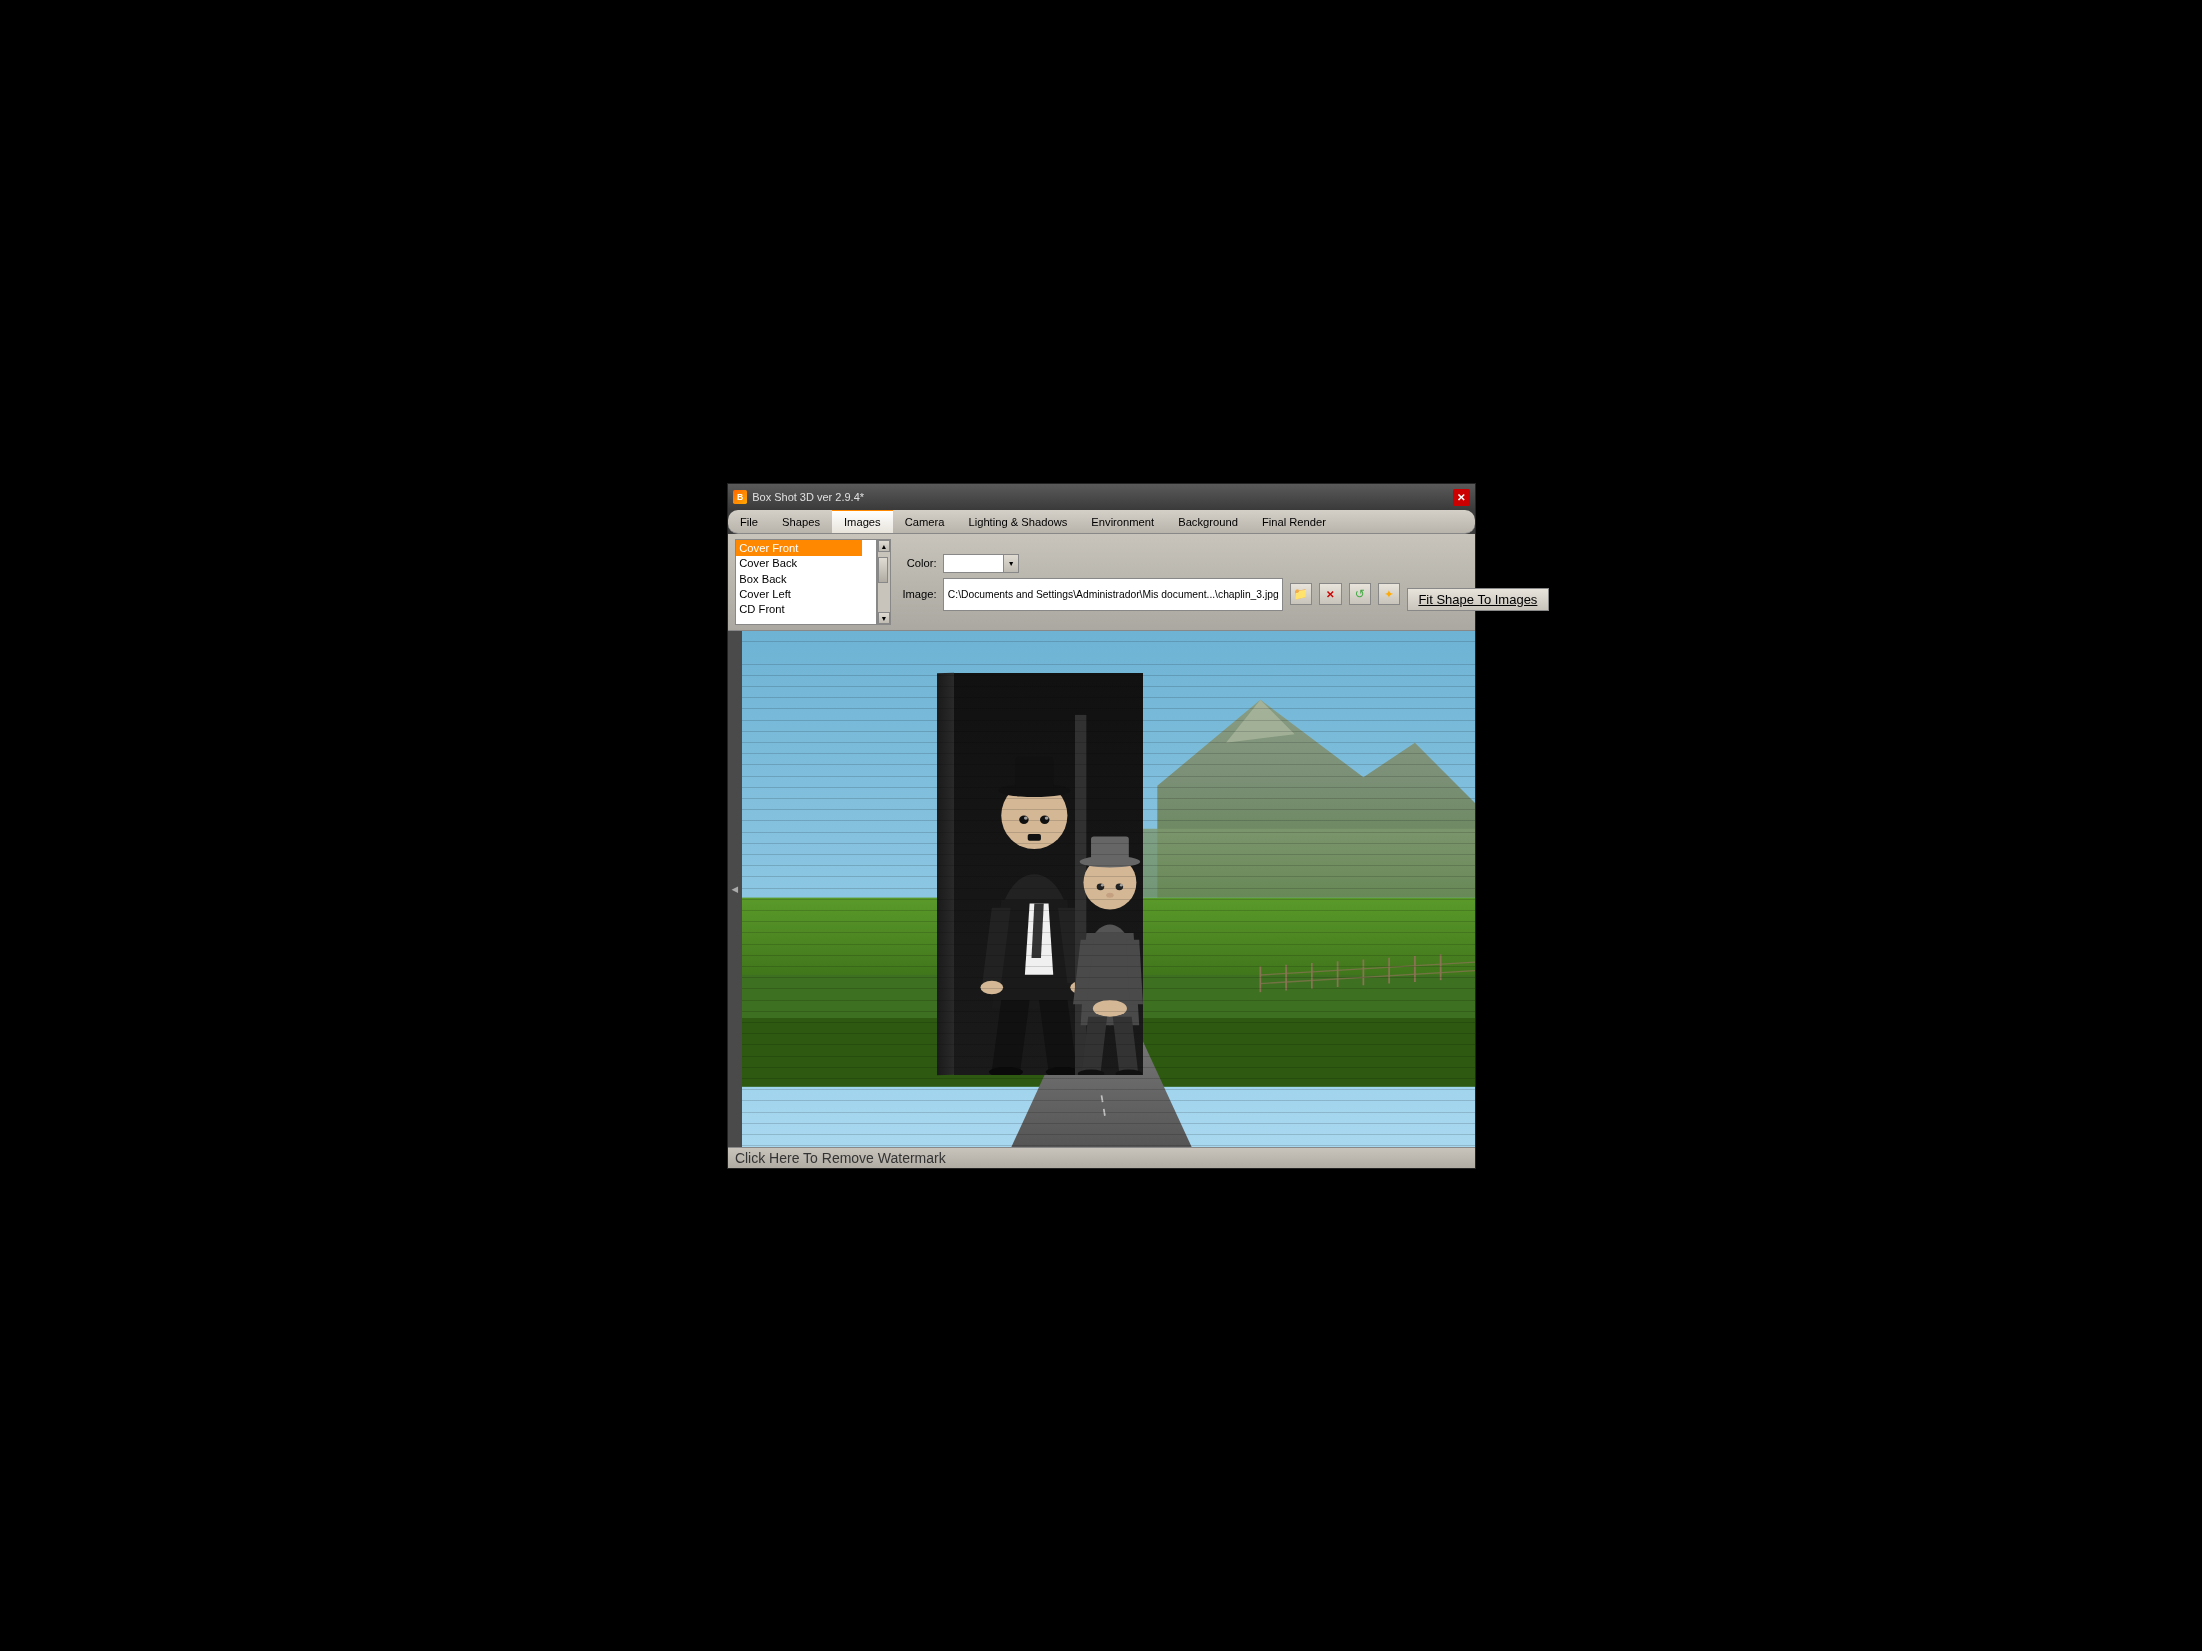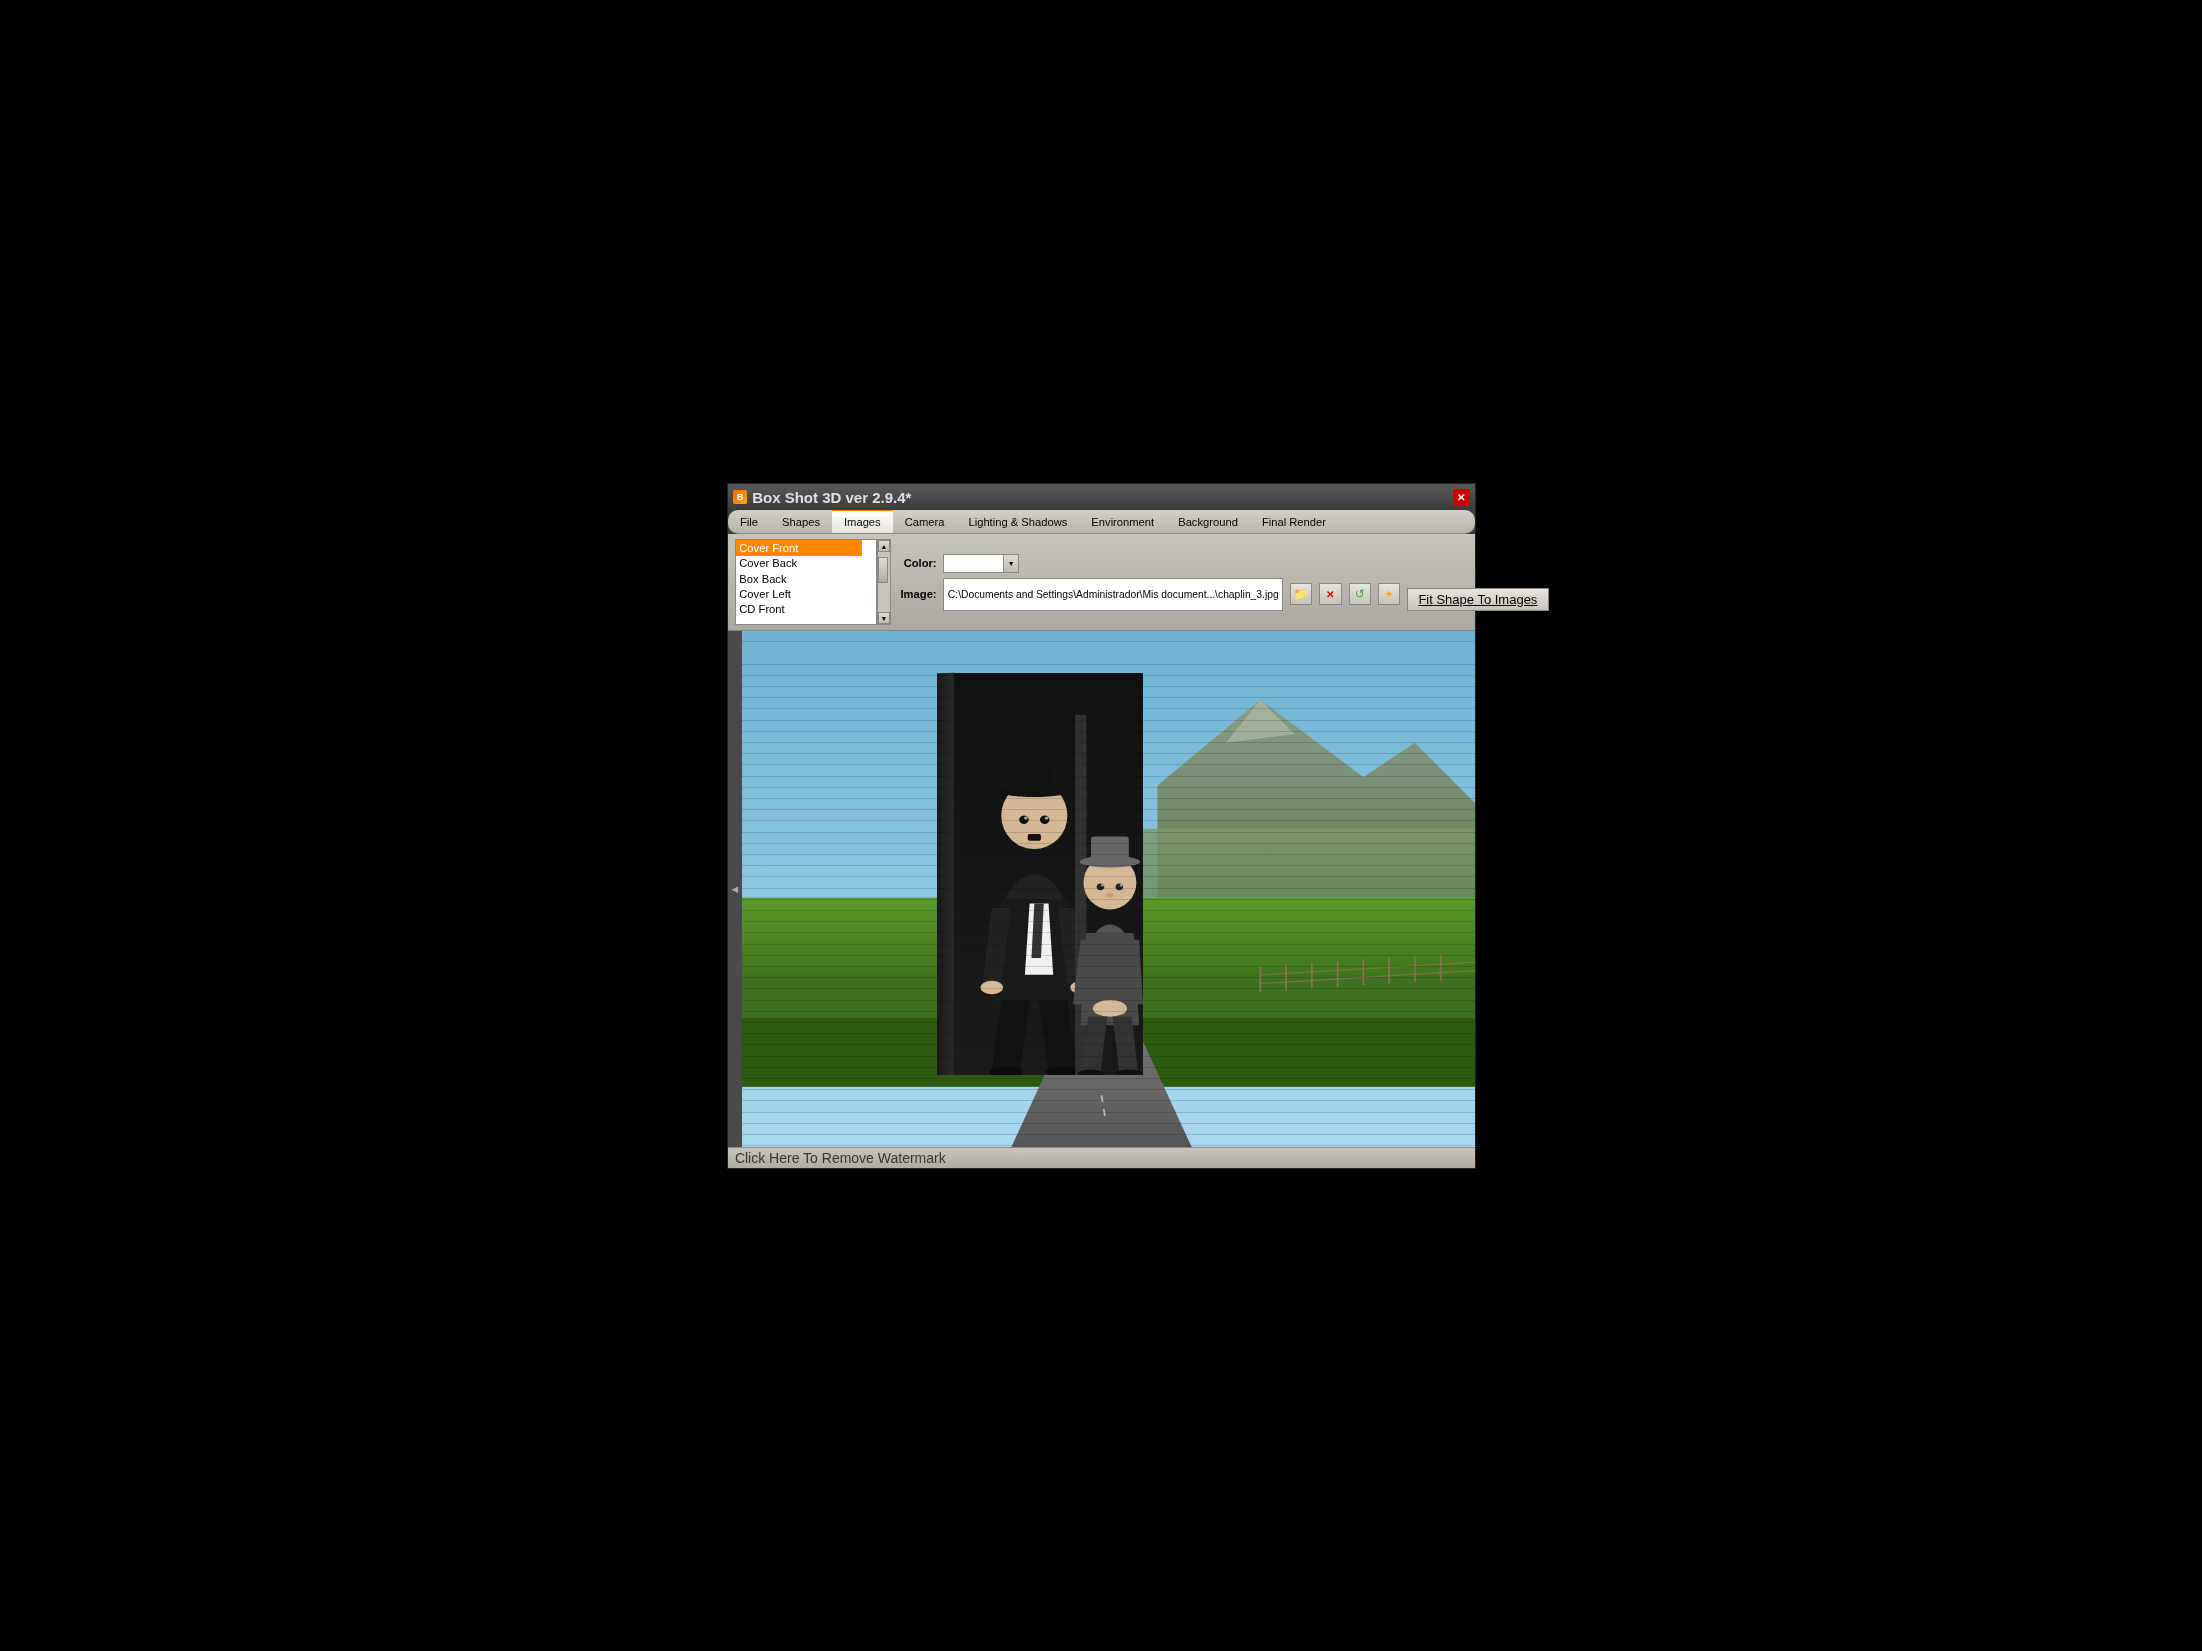--- a/index.html
+++ b/index.html
@@ -40,22 +40,22 @@
       border-radius: 1.7px;
       display: flex;
       align-items: center;
       justify-content: center;
       font-size: 8.6px;
       color: white;
       font-weight: bold;
     }
     .title-text {
       color: #e0e0e0;
-      font-size: 15px;
-      font-weight: bold;
+      font-size: 11px;
+      font-weight: normal;
     }
     .title-close {
       width: 17px;
       height: 17px;
       background: #cc0000;
       border: none;
       cursor: pointer;
       display: flex;
       align-items: center;
       justify-content: center;
@@ -172,21 +172,20 @@
     .control-row {
       display: flex;
       align-items: center;
       gap: 6.9px;
     }
     .control-label {
       color: #000;
       font-size: 11.2px;
       width: 39px;
       text-align: right;
-      font-weight: bold;
     }
     .color-combo {
       display: flex;
       align-items: center;
     }
     .color-box {
       width: 60px;
       height: 19px;
       background: #fff;
       border: 0.9px solid #888;

